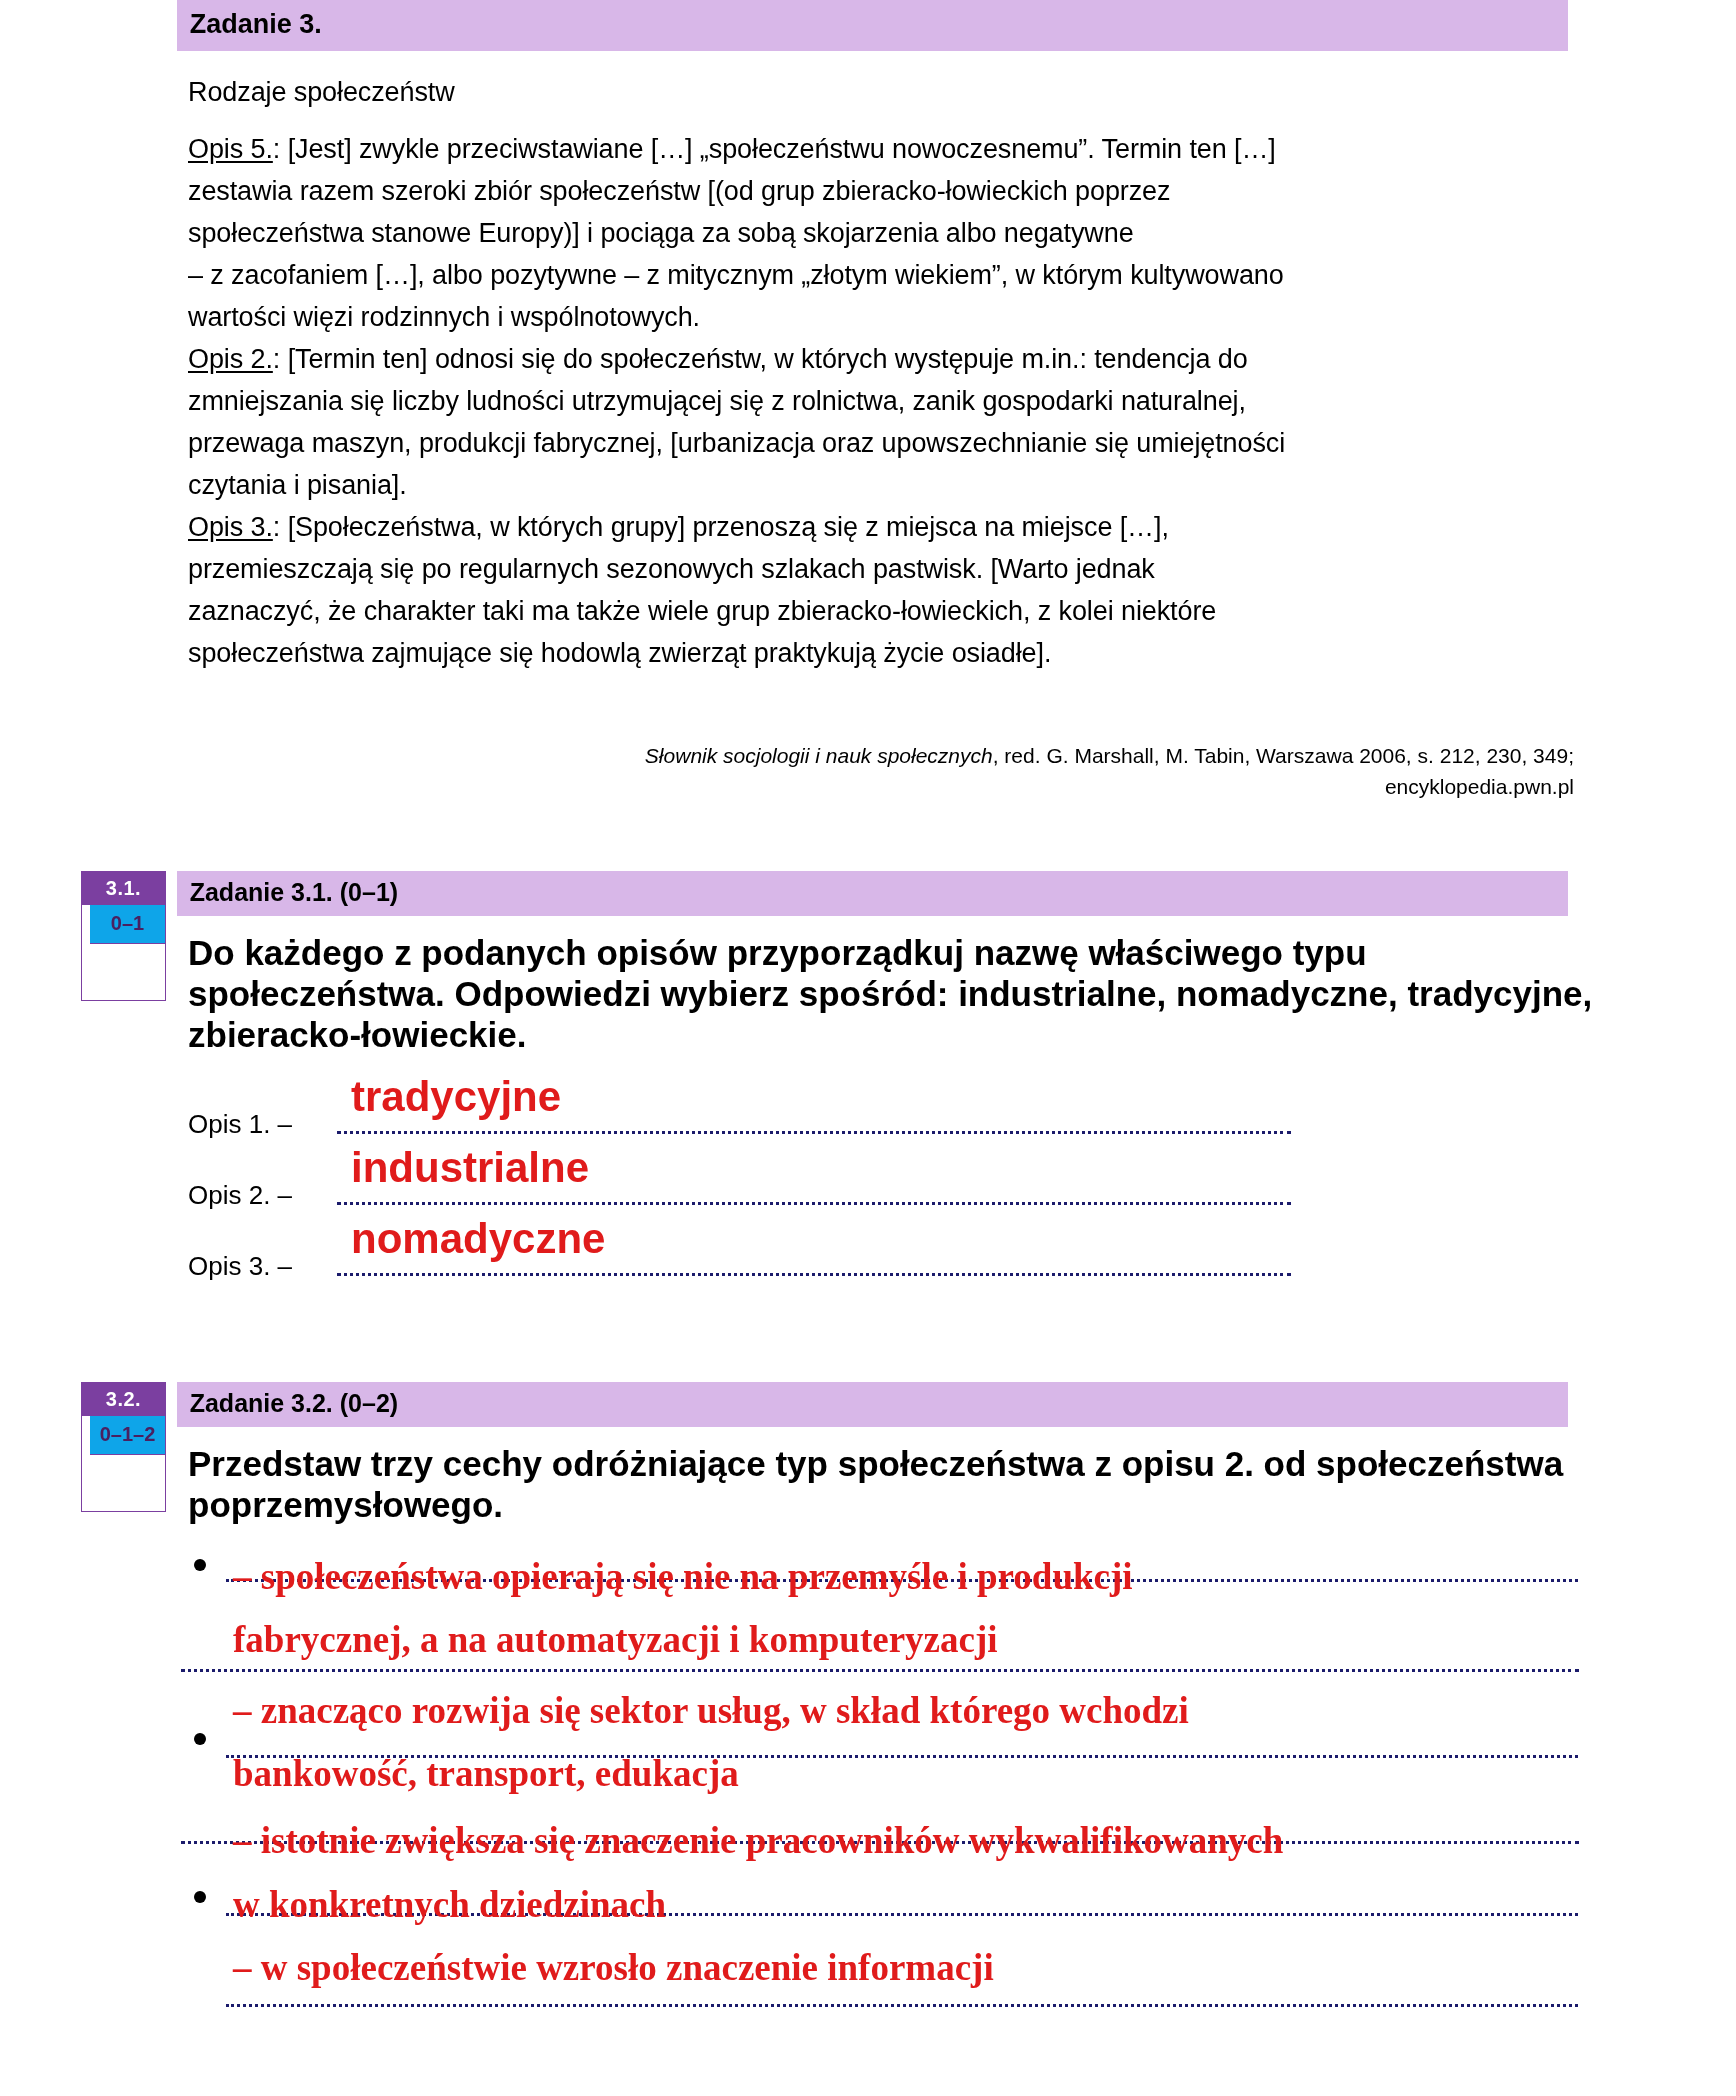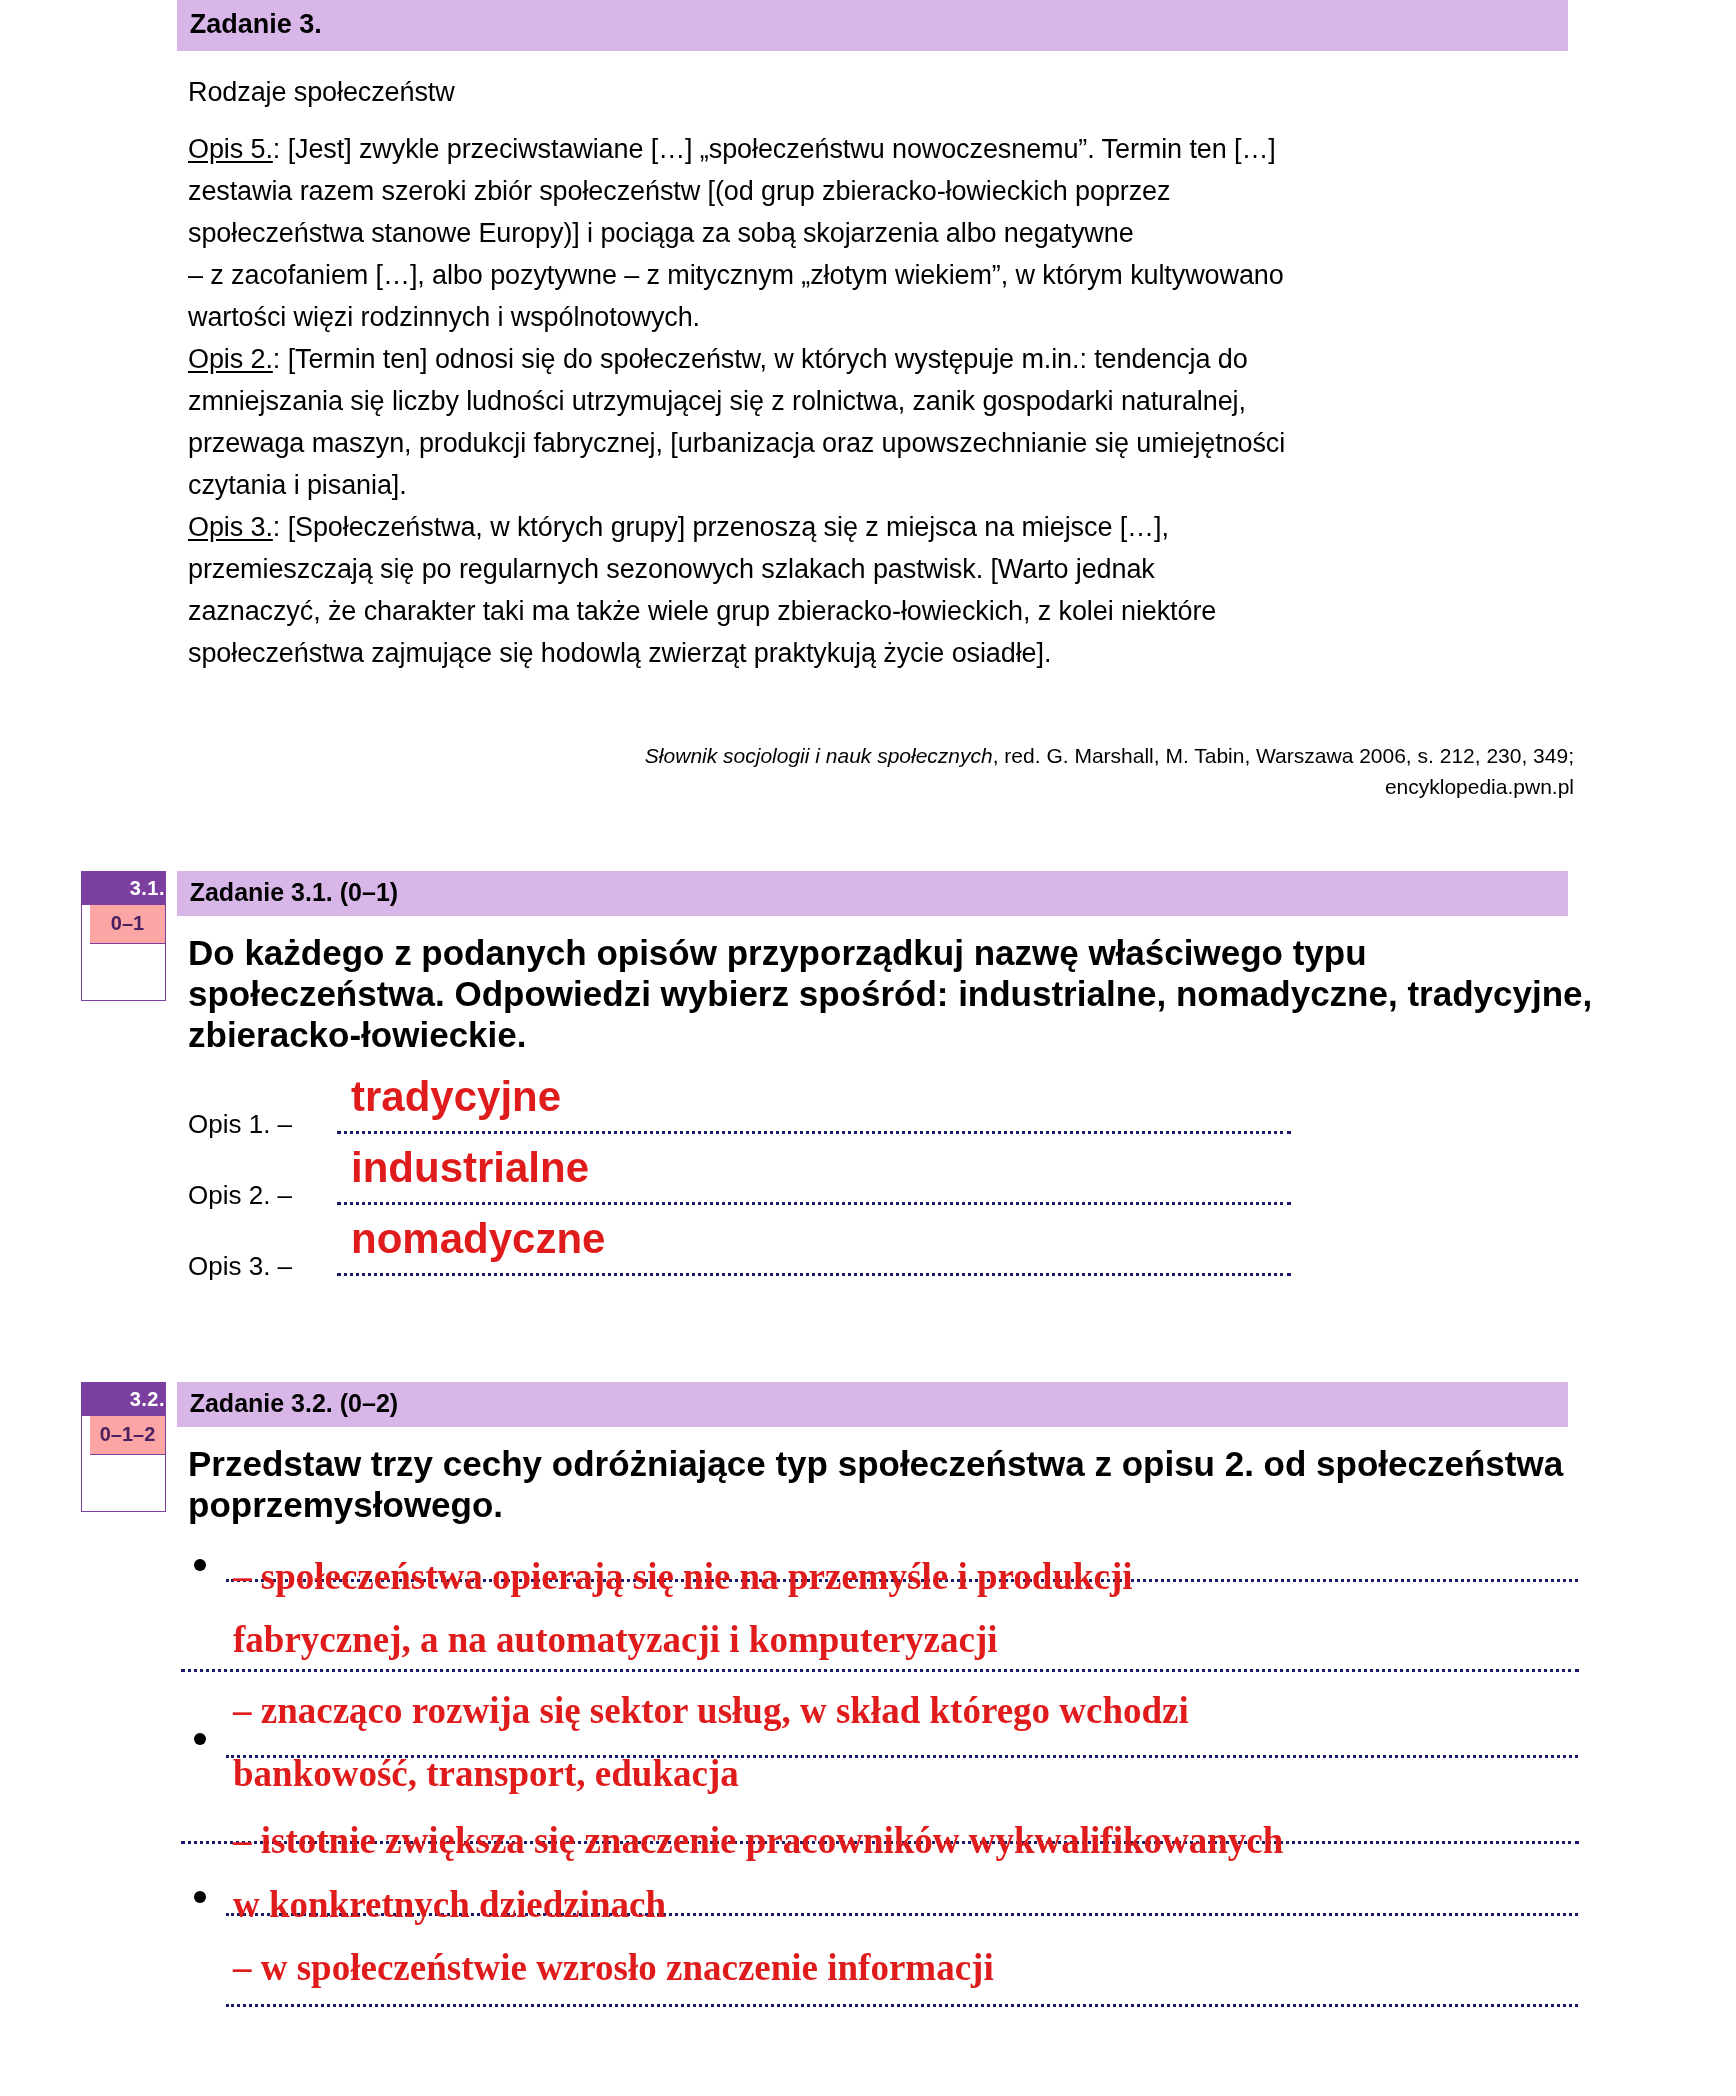--- a/index.html
+++ b/index.html
@@ -76,26 +76,26 @@
     position: absolute;
     width: 85px;
     border: 1.8px solid #7b3fa0;
     background: #fff;
   }
   .score-id {
     background: #7b3fa0;
     color: #ffffff;
     font-weight: bold;
     font-size: 20px;
-    text-align: right;
+    text-align: center;
     padding: 4.5px 0 5.4px 0;
     letter-spacing: 0.5px;
   }
   .score-range {
-    background: #fca5a5;
+    background: #0ea5e9;
     color: #4a2060;
     font-weight: bold;
     font-size: 20px;
     text-align: center;
     padding: 7.2px 0 8.1px 0;
     border-bottom: 1.8px solid #7b3fa0;
     margin-left: 8px;
   }
   .score-blank {
     background: #ffffff;

